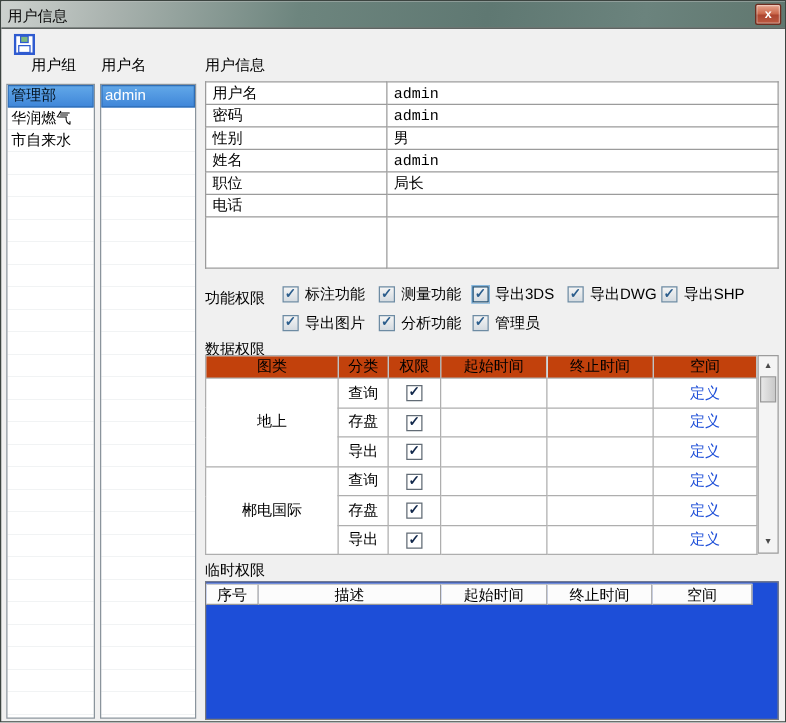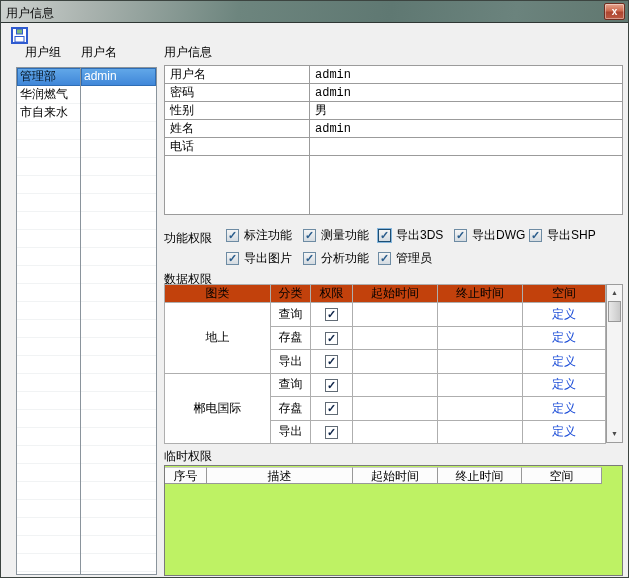--- a/index.html
+++ b/index.html
@@ -23,21 +23,21 @@
   .save-btn { position:absolute; left:7px; top:25px; width:22px; height:22px;
     display:flex; align-items:center; justify-content:center; }
 
   
   .sec-label { position:absolute; white-space:nowrap; }
 
   
   .listbox { position:absolute; top:66px; height:508px; background:#fff;
     border:1px solid #8a949c; overflow:hidden;
     background-image:repeating-linear-gradient(to bottom,#ffffff 0 17px,#f1f3f4 17px 18px); }
-  #list-groups { left:4px;  width:71px;margin-left:11px; }
+  #list-groups { left:4px;  width:71px; }
   #list-users  { left:79px; width:77px; }
   .list-item { height:18px; line-height:17px; padding:0 3px; }
   .list-item.selected { background:linear-gradient(#63a9e9,#3e85d8);
     box-shadow:inset 0 0 0 1px #2e6db5; }
   #list-groups .selected { color:#04121f; }
   #list-users  .selected { color:#ffffff; }
 
   
   .info-table { position:absolute; left:163px; top:64px; width:459px; height:150px;
     border-collapse:collapse; background:#fff; table-layout:fixed; }
@@ -73,21 +73,21 @@
     background:#f4f4f4; border:1px solid #9c9c9c; }
   .sb-up   { position:absolute; top:2px; left:0; width:100%; text-align:center;
              font-size:7px; color:#4a4a4a; line-height:12px; }
   .sb-down { position:absolute; bottom:2px; left:0; width:100%; text-align:center;
              font-size:7px; color:#4a4a4a; line-height:12px; }
   .sb-thumb { position:absolute; top:16px; left:1px; width:13px; height:21px;
     background:linear-gradient(90deg,#e8e8e8,#c9c9c9); border:1px solid #979797; }
 
   
   .temp-table { position:absolute; left:163px; top:464px; width:459px; height:111px;
-    background:#bef264; border:1px solid #7a7a7a; }
+    background:#1d4ed8; border:1px solid #7a7a7a; }
   .temp-header { display:flex; margin-top:1px; }
   .temp-header .th { height:17px; line-height:16px; text-align:center;
     border-right:1px solid #989898; border-bottom:1px solid #989898;
     border-top:1px solid #c9c9c9; background:#fcfcfc; overflow:hidden; white-space:nowrap; }
   .th.c-seq  { width:42px; }
   .th.c-desc { width:146px; }
   .th.c-st   { width:85px; }
   .th.c-et   { width:84px; }
   .th.c-sp   { width:80px; }
 </style>
@@ -139,20 +139,24 @@
       <td>密码</td>
       <td class="val">admin</td>
         </tr>
     <tr>
       <td>性别</td>
       <td class="val">男</td>
         </tr>
     <tr>
       <td>姓名</td>
       <td class="val">admin</td>
+        </tr>
+    <tr>
+      <td>职位</td>
+      <td class="val">局长</td>
         </tr>
     <tr>
       <td>电话</td>
       <td class="val"></td>
         </tr>
     <tr class="filler">
           <td></td>
           <td></td>
         </tr>
   </tbody>

